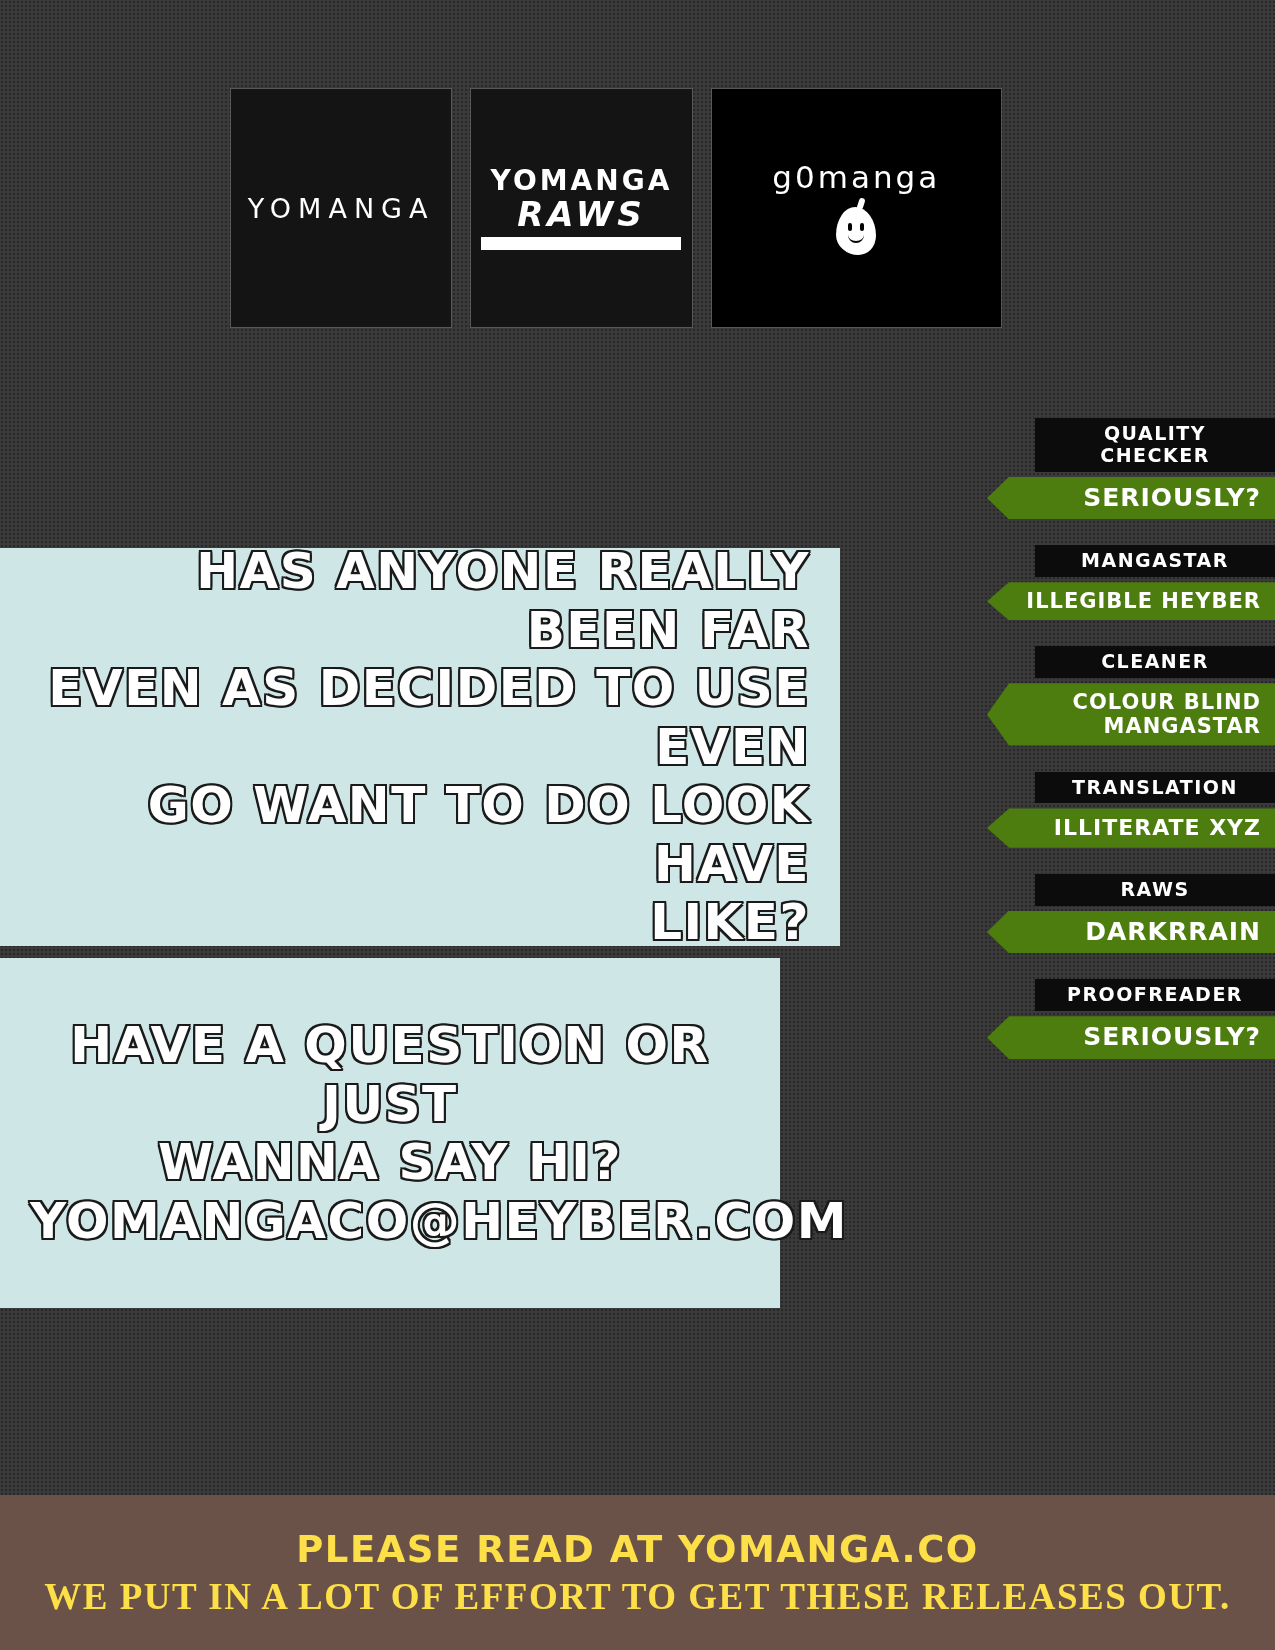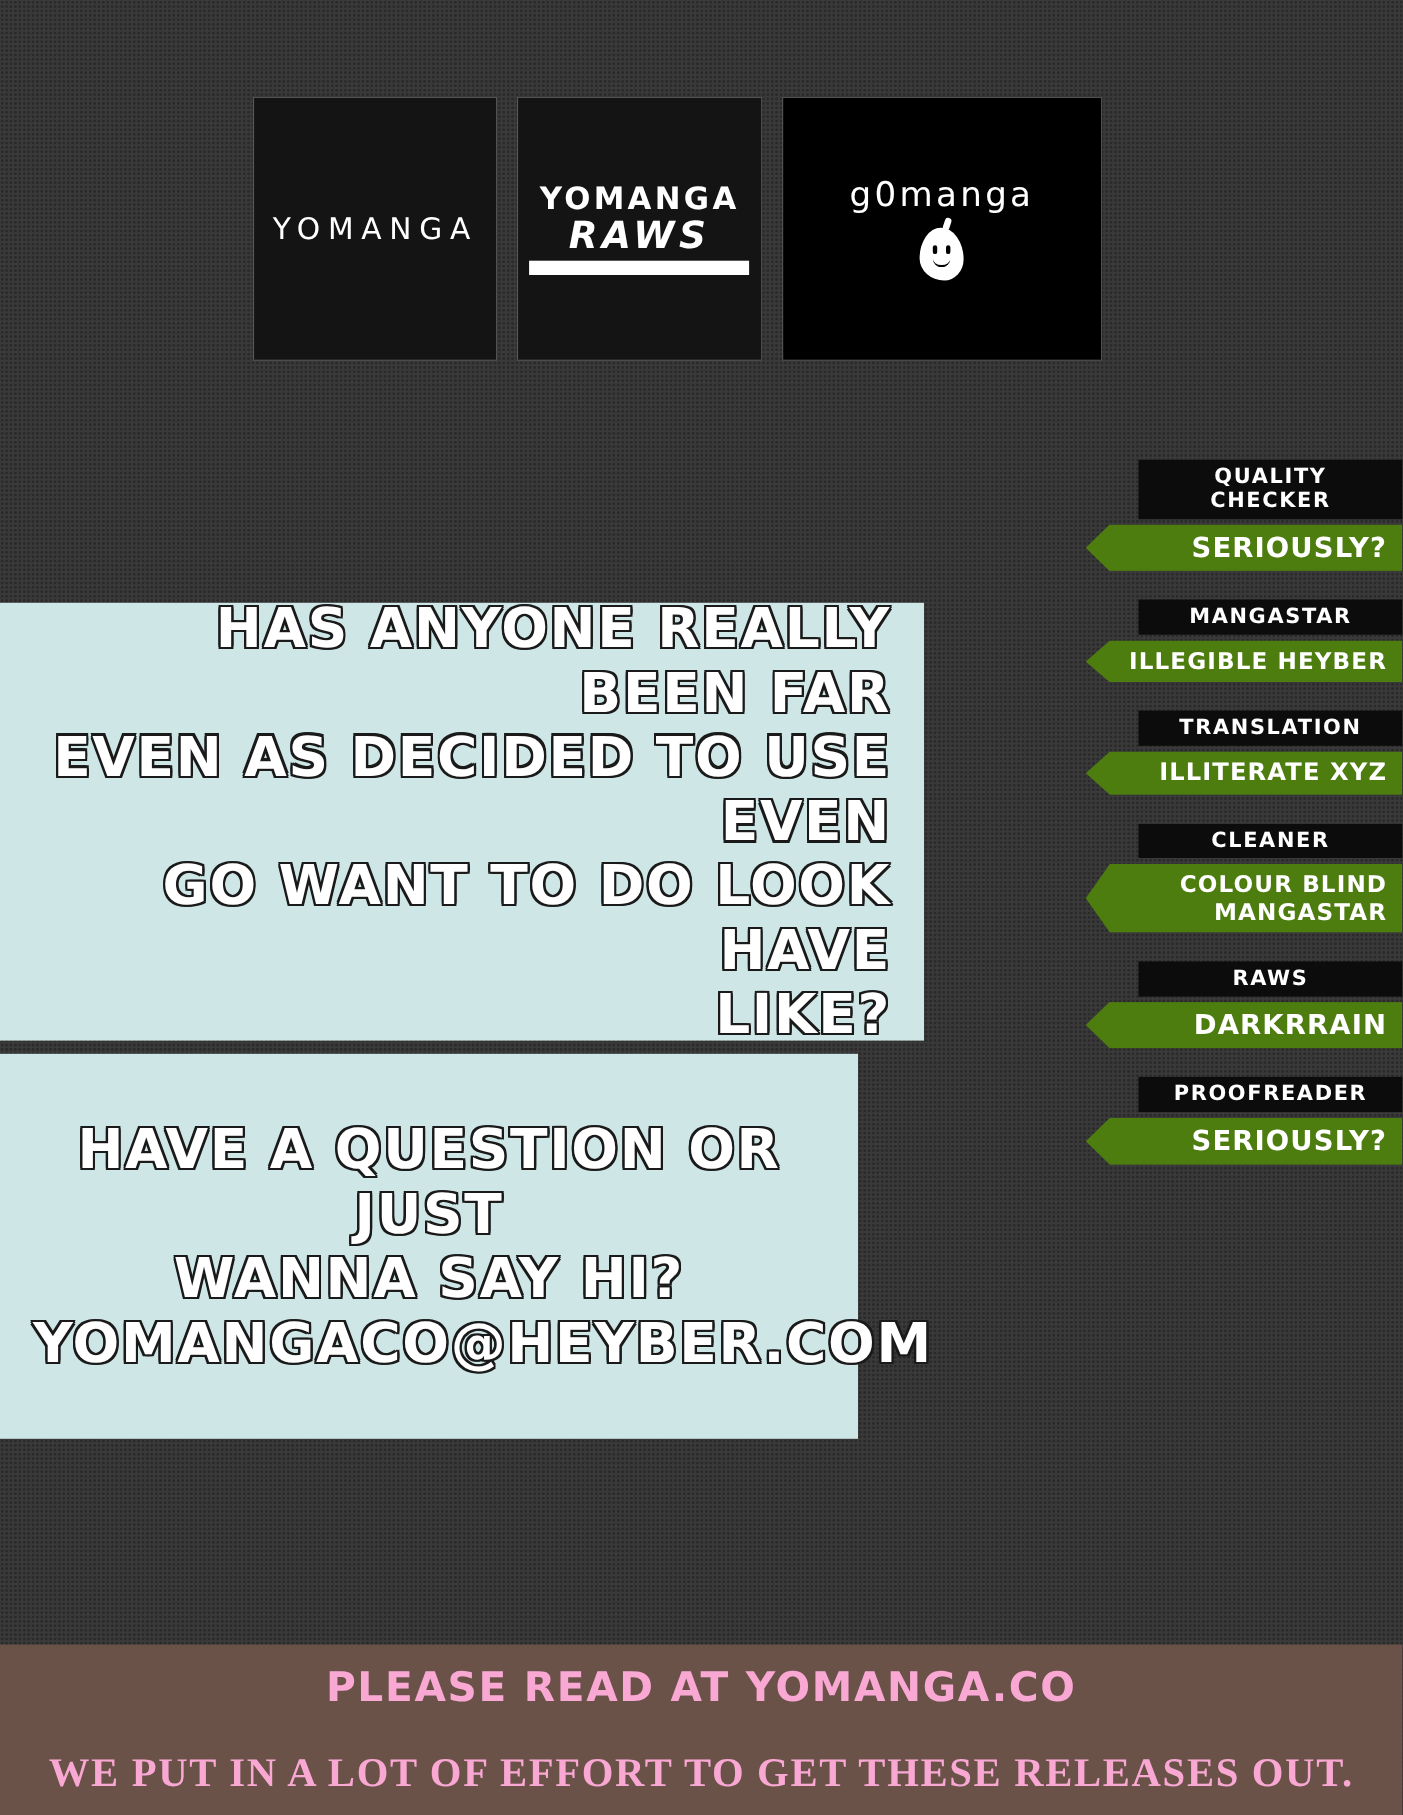--- a/index.html
+++ b/index.html
@@ -213,24 +213,24 @@
     width: 1275px;
     height: 155px;
     background: #6b5248;
     display: flex;
     flex-direction: column;
     align-items: center;
     justify-content: center;
     gap: 4px;
   }
   .footer p {
-    margin: 16px;
-    font-family: "DejaVu Sans", sans-serif;
-    font-weight: 700;
-    color: #f9a8d4;
+    margin: 0;
+    font-family: "DejaVu Sans", sans-serif;
+    font-weight: 700;
+    color: #fde047;
     letter-spacing: 1.5px;
     text-align: center;
   }
   .footer .line1 { font-size: 37px; }
   .footer .line2 { font-size: 37px; font-family: Liberation Serif, serif; }
 </style>
 </head>
 <body>
 
 <div class="logo-strip">
@@ -276,31 +276,31 @@
   </div>
 
   <div class="credit-group">
     <div class="credit-role">MANGASTAR</div>
     <div class="credit-name-wrap">
       <div class="credit-name small">ILLEGIBLE HEYBER</div>
     </div>
   </div>
 
   <div class="credit-group">
-    <div class="credit-role">TRANSLATION</div>
-    <div class="credit-name-wrap">
-      <div class="credit-name medium">ILLITERATE XYZ</div>
-    </div>
-  </div>
-
-  <div class="credit-group">
     <div class="credit-role">CLEANER</div>
     <div class="credit-name-wrap">
       <div class="credit-name small" style="white-space: pre-line;">COLOUR BLIND
 MANGASTAR</div>
+    </div>
+  </div>
+
+  <div class="credit-group">
+    <div class="credit-role">TRANSLATION</div>
+    <div class="credit-name-wrap">
+      <div class="credit-name medium">ILLITERATE XYZ</div>
     </div>
   </div>
 
   <div class="credit-group">
     <div class="credit-role">RAWS</div>
     <div class="credit-name-wrap">
       <div class="credit-name">DARKRRAIN</div>
     </div>
   </div>
 

